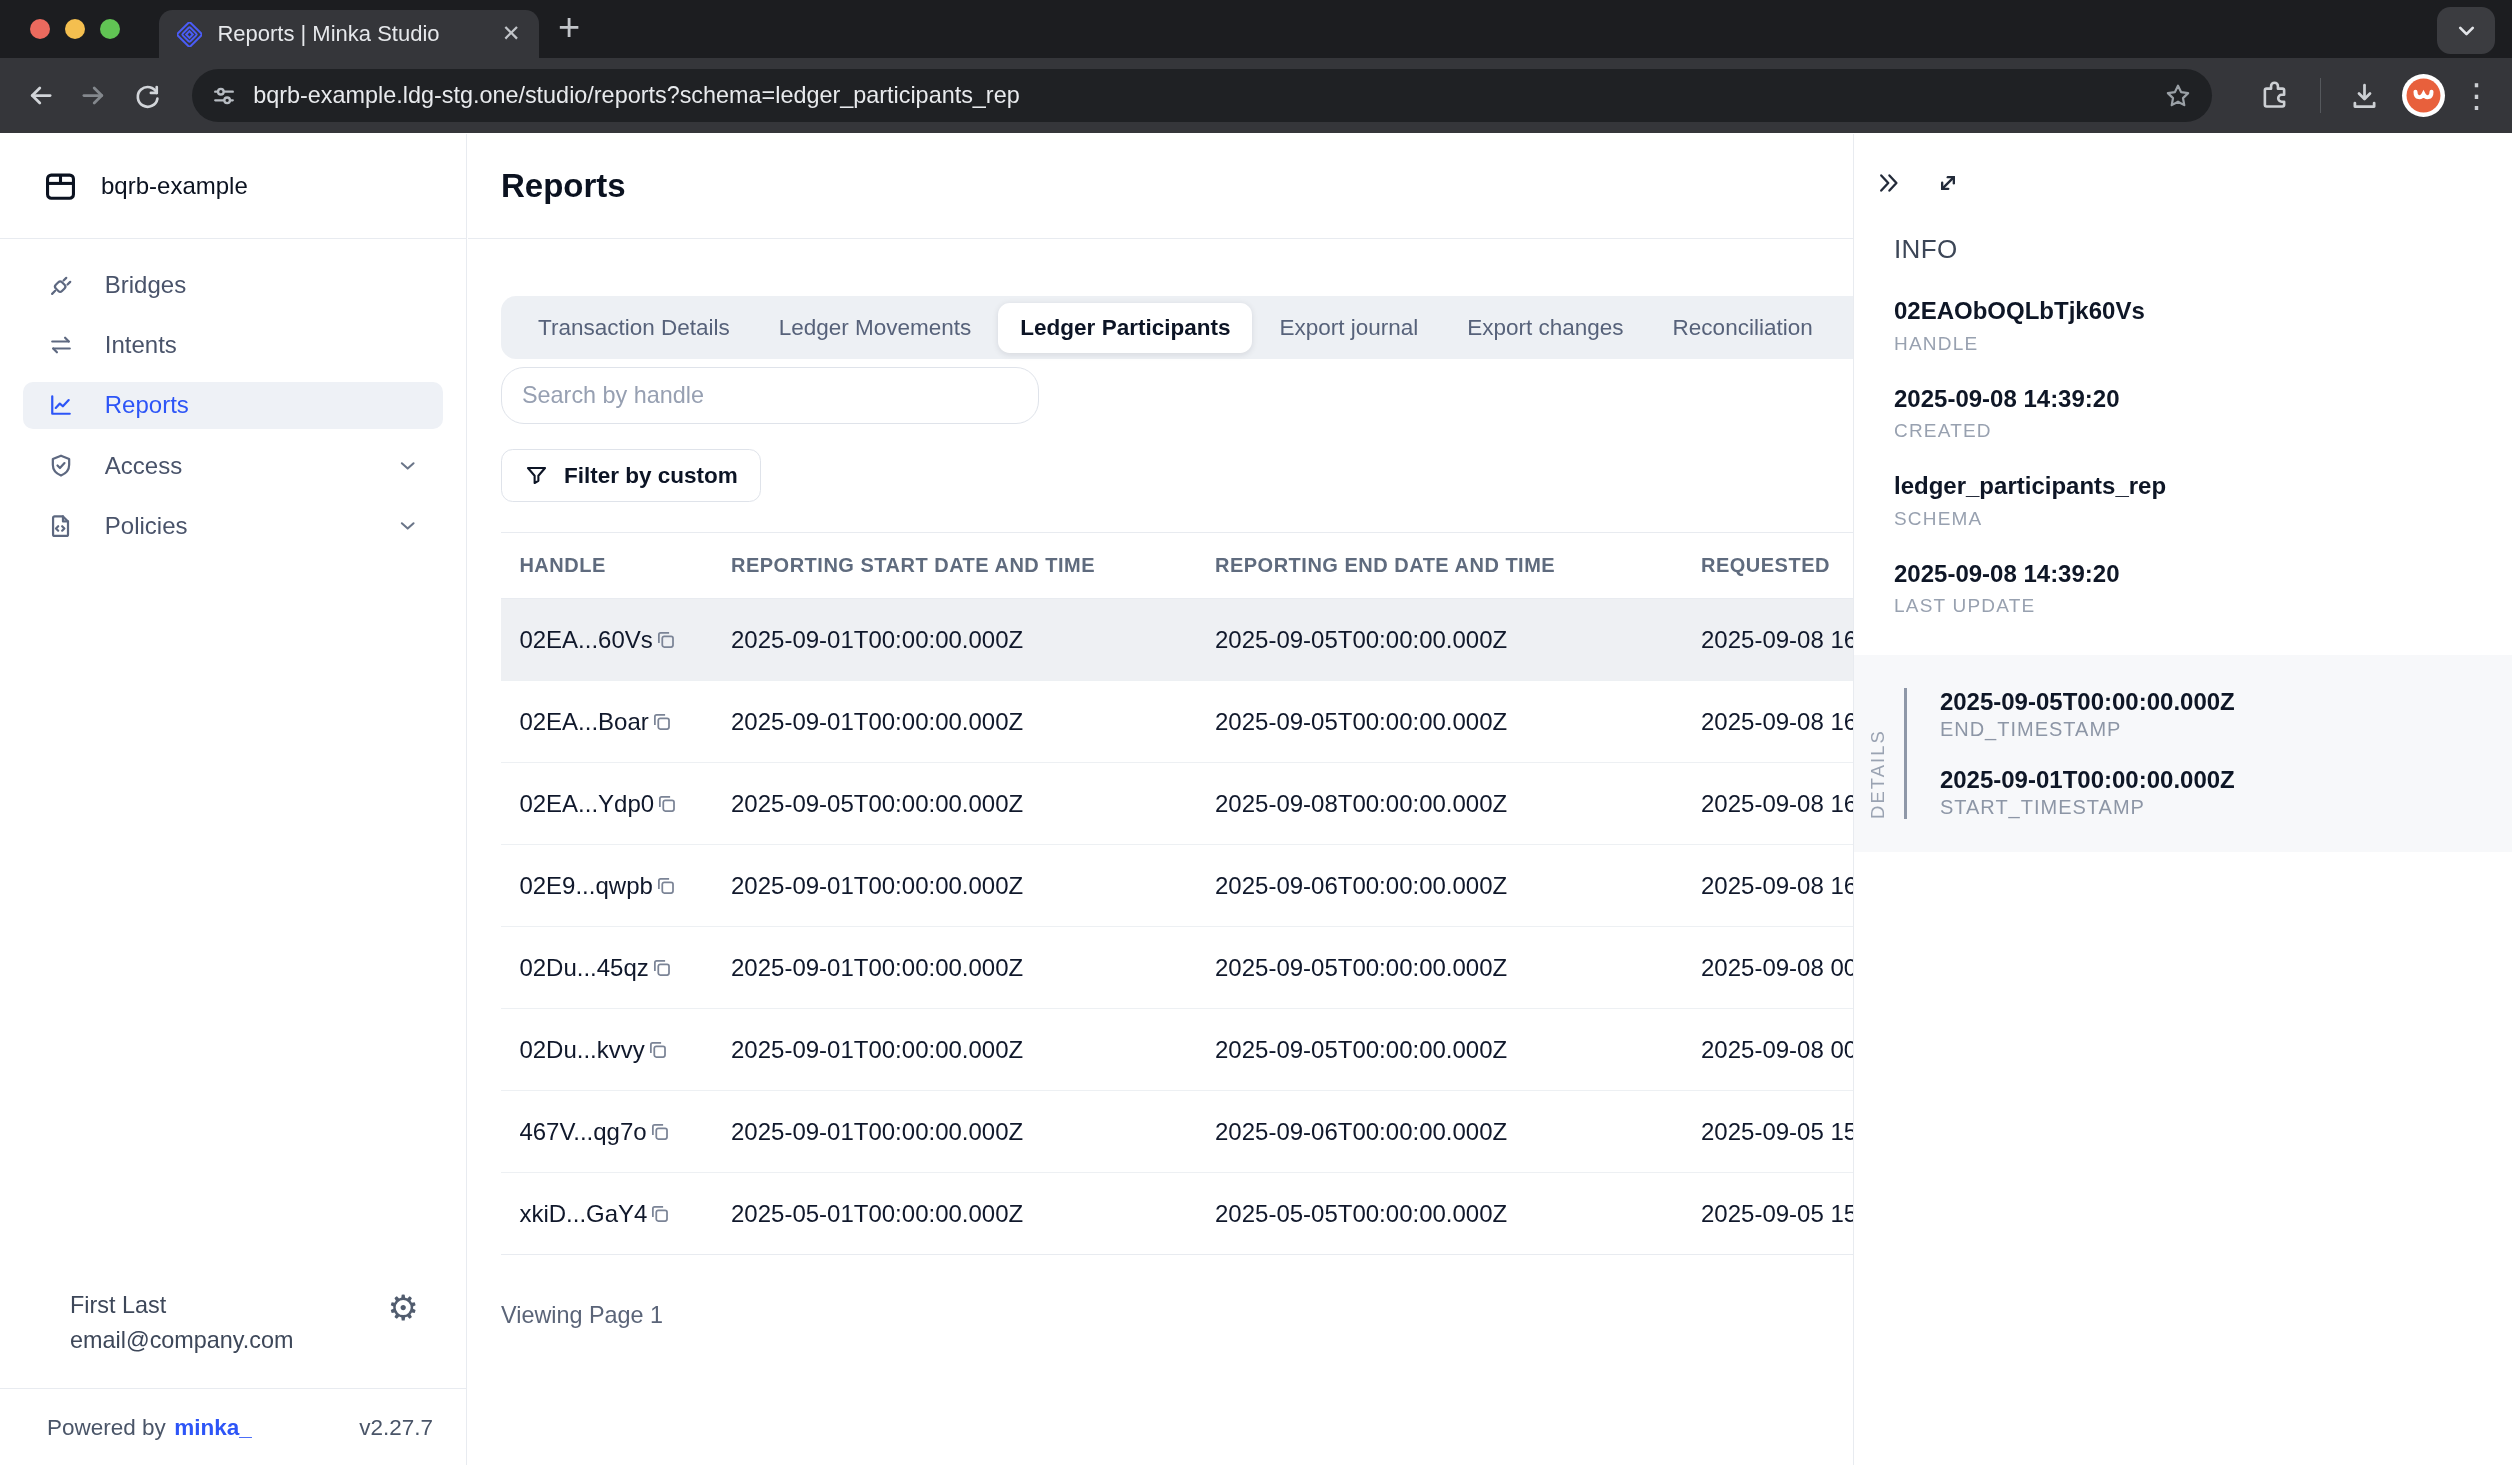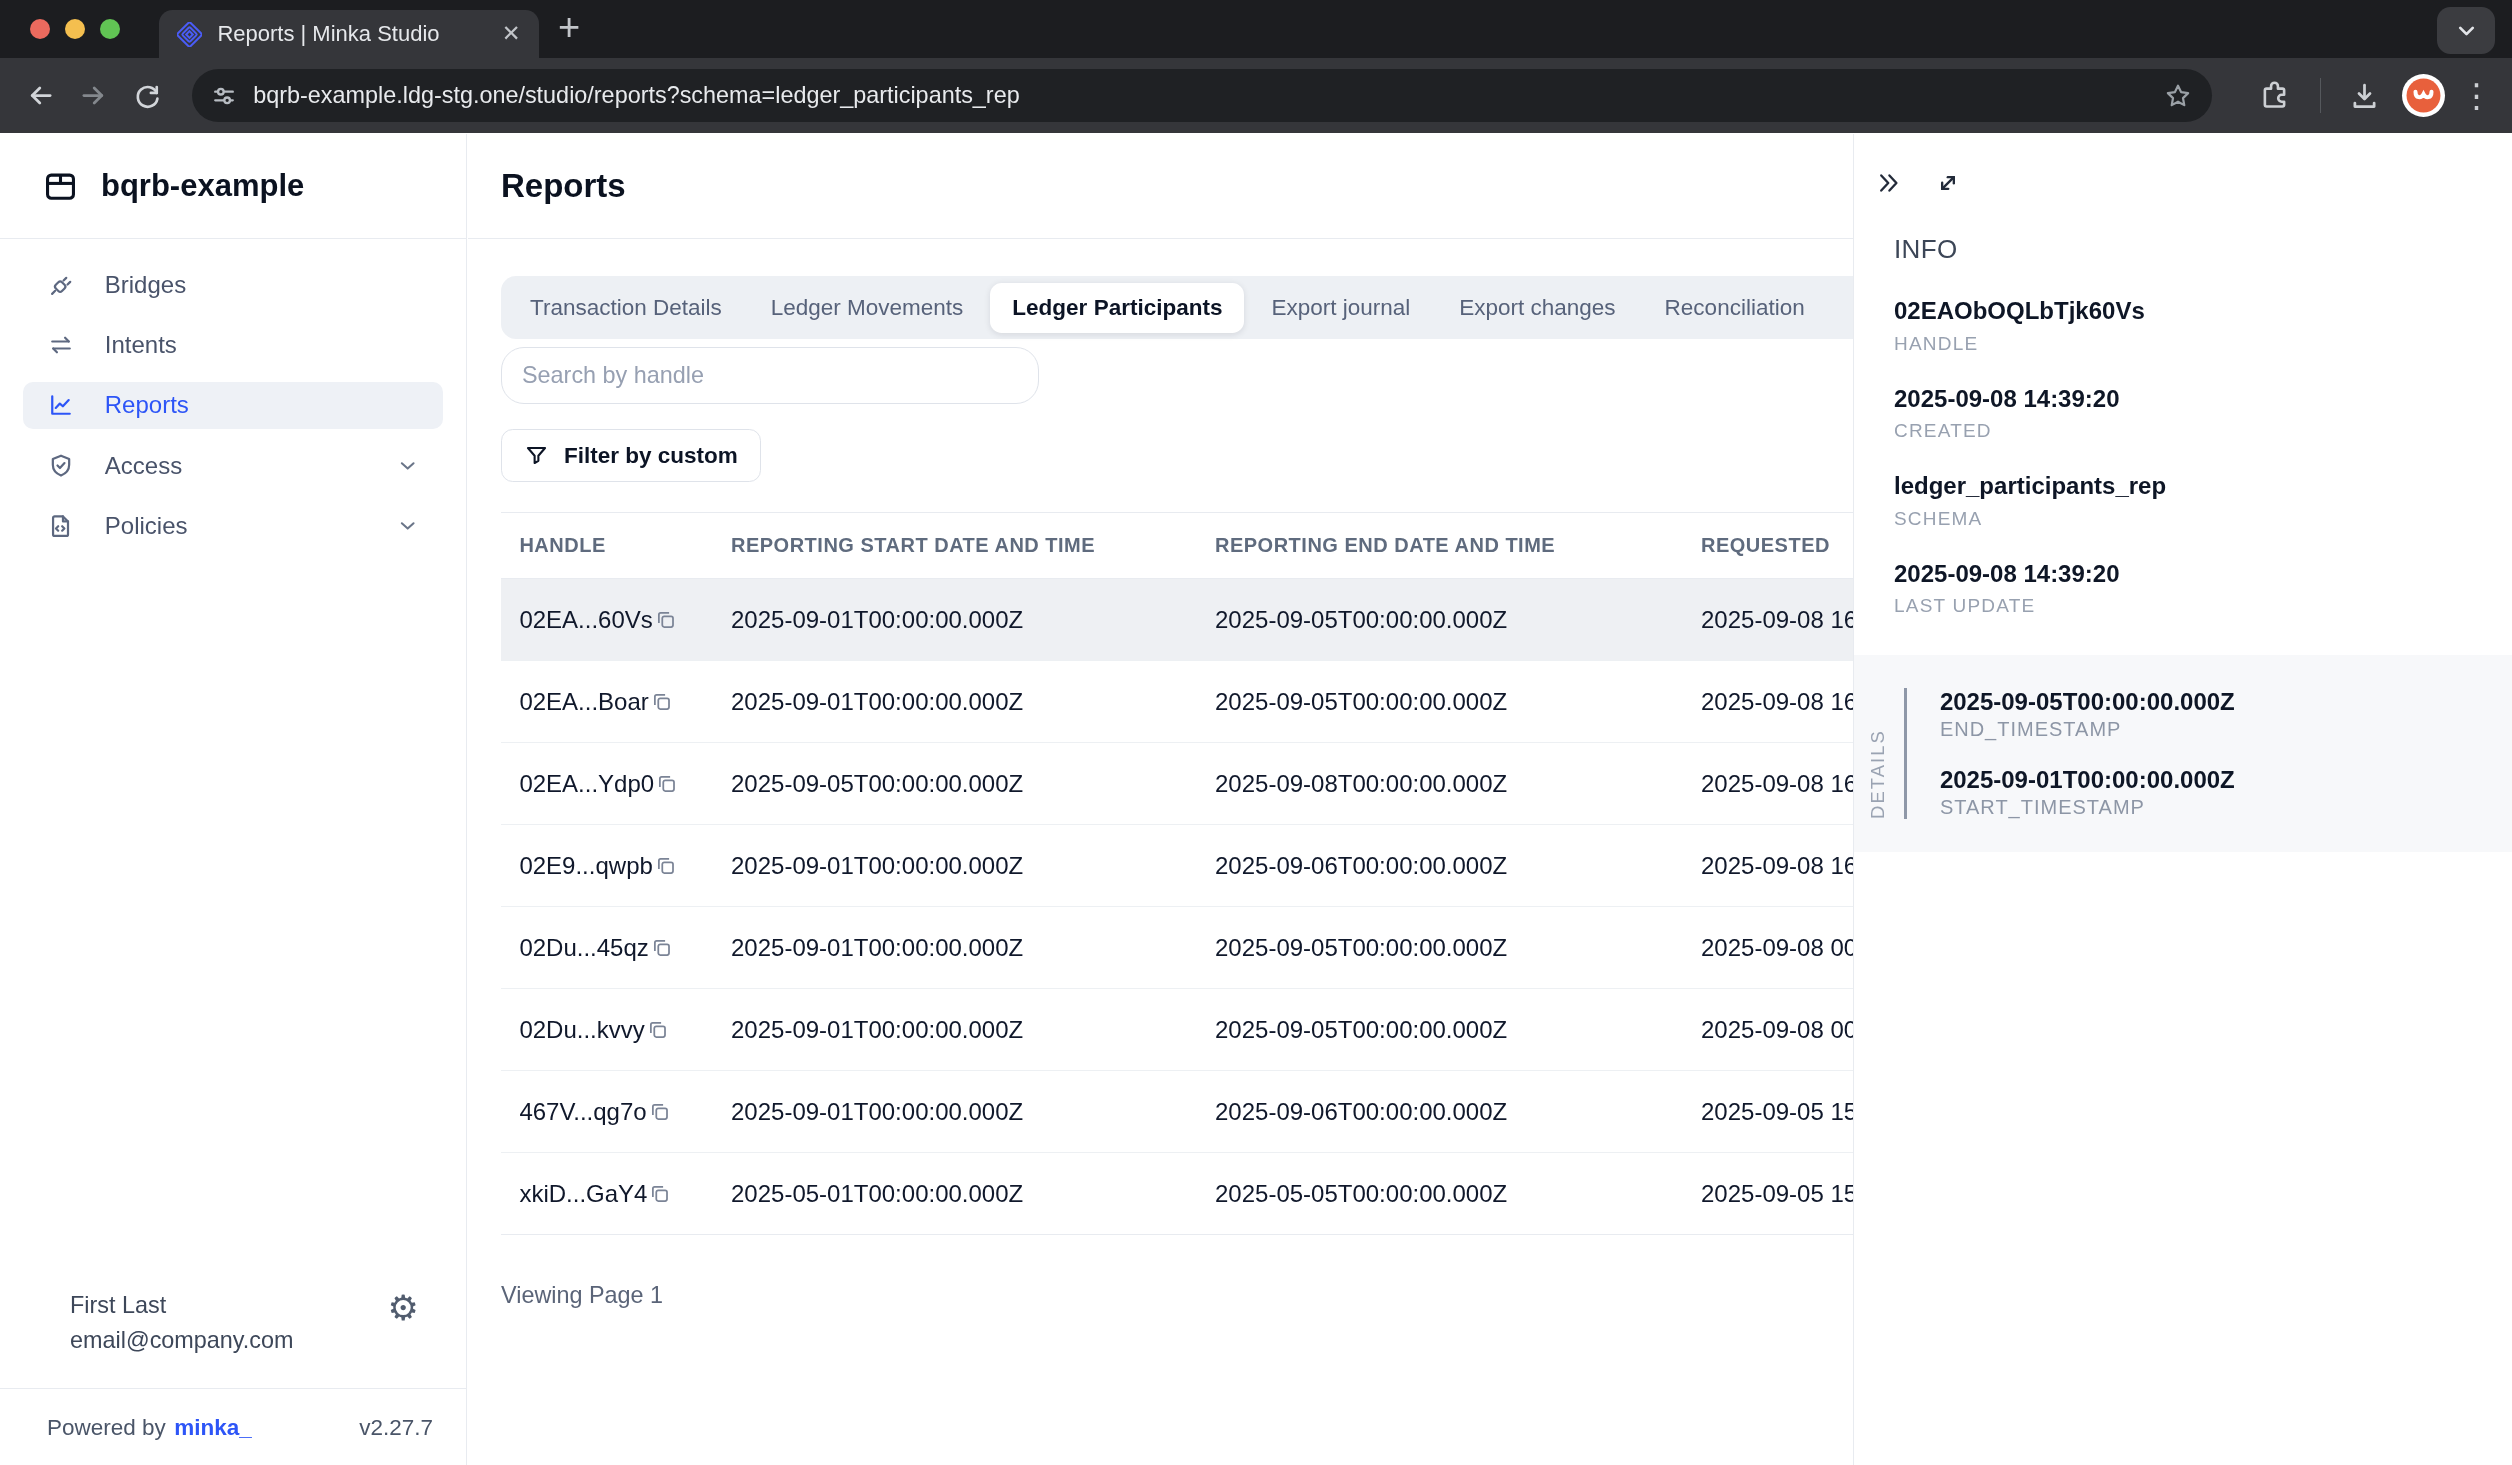--- a/index.html
+++ b/index.html
@@ -30,42 +30,42 @@
   .kebab{color:#cdd0d4;font-size:33px;line-height:1;margin-left:13.4px;width:37px;text-align:center;flex:none;}
 
   
   .app{position:absolute;top:134px;left:0;right:0;bottom:0;background:#fff;}
 
   
   .sidebar{position:absolute;left:0;top:0;width:467px;height:100%;border-right:0.8px solid #e8ebf0;
            box-sizing:border-box;display:flex;flex-direction:column;}
   .side-head{height:105px;min-height:105px;border-bottom:0.8px solid #e8ebf0;display:flex;align-items:center;
              padding-left:42px;gap:22px;box-sizing:border-box;}
-  .ledger-name{font-size:31px;font-weight:700;color:#0b1220;}
+  .ledger-name{font-size:24px;font-weight:400;color:#0b1220;}
   .nav{padding:22px 23.4px 0;display:flex;flex-direction:column;gap:13.4px;}
   .nav-item{height:47px;border-radius:10px;display:flex;align-items:center;padding:0 23.4px;gap:30px;
             color:#49536a;font-size:24px;font-weight:500;}
   .nav-item .chev{margin-left:auto;}
   .nav-item.active{background:#eef1f6;color:#2d55f7;}
   .side-spacer{flex:1;}
   .user-row{position:relative;padding:0 70px;margin-bottom:30px;}
   .user-name,.user-email{font-size:23.4px;color:#3d4759;line-height:35px;}
   .gear{position:absolute;right:47px;top:1.7px;font-size:35px;color:#515c6e;line-height:1;}
   .side-divider{border-top:0.8px solid #e8ebf0;}
   .powered{height:77px;display:flex;align-items:center;padding:0 33px 0 47px;font-size:22.5px;color:#4a5568;box-sizing:border-box;}
   .brand{color:#2d55f7;font-weight:700;margin-left:8.3px;}
   .version{margin-left:auto;color:#4a5568;}
 
   
   .main{position:absolute;left:468px;top:0;right:0;height:100%;z-index:1;}
   .main-head{height:105px;border-bottom:0.8px solid #e8ebf0;display:flex;align-items:center;padding-left:33px;box-sizing:border-box;}
   .page-title{font-size:33px;font-weight:700;color:#0b1220;}
   .main-body{padding:37px 0 0 33px;}
   .tabs{width:1434px;height:63px;background:#edf0f4;border-radius:15px;display:flex;align-items:center;
-        padding:0 7px;gap:5px;box-sizing:border-box;}
+        padding:0 15px;gap:5px;box-sizing:border-box;margin-top:20px;}
   .tab-item{padding:0 22px;height:50px;display:flex;align-items:center;font-size:22.5px;color:#57627a;
             font-weight:500;white-space:nowrap;border-radius:11.7px;}
   .tab-item.active{background:#fff;color:#0c1425;font-weight:700;box-shadow:0 1.7px 6.7px rgba(16,24,40,.10);}
   .search{margin-top:8px;width:538px;height:57px;border:1.7px solid #dfe3ea;border-radius:23px;font-size:23.4px;
           padding:0 20px;color:#0c1425;box-sizing:border-box;outline:none;display:block;background:#fff;
           font-family:"Liberation Sans","DejaVu Sans",sans-serif;}
   .search::placeholder{color:#97a0b2;}
   .filter-btn{margin-top:25px;height:53px;padding:0 22px;border:1.7px solid #dfe3ea;border-radius:11.7px;background:#fff;
               display:inline-flex;align-items:center;gap:15px;font-size:22.5px;font-weight:600;color:#0c1425;
               font-family:"Liberation Sans","DejaVu Sans",sans-serif;}

